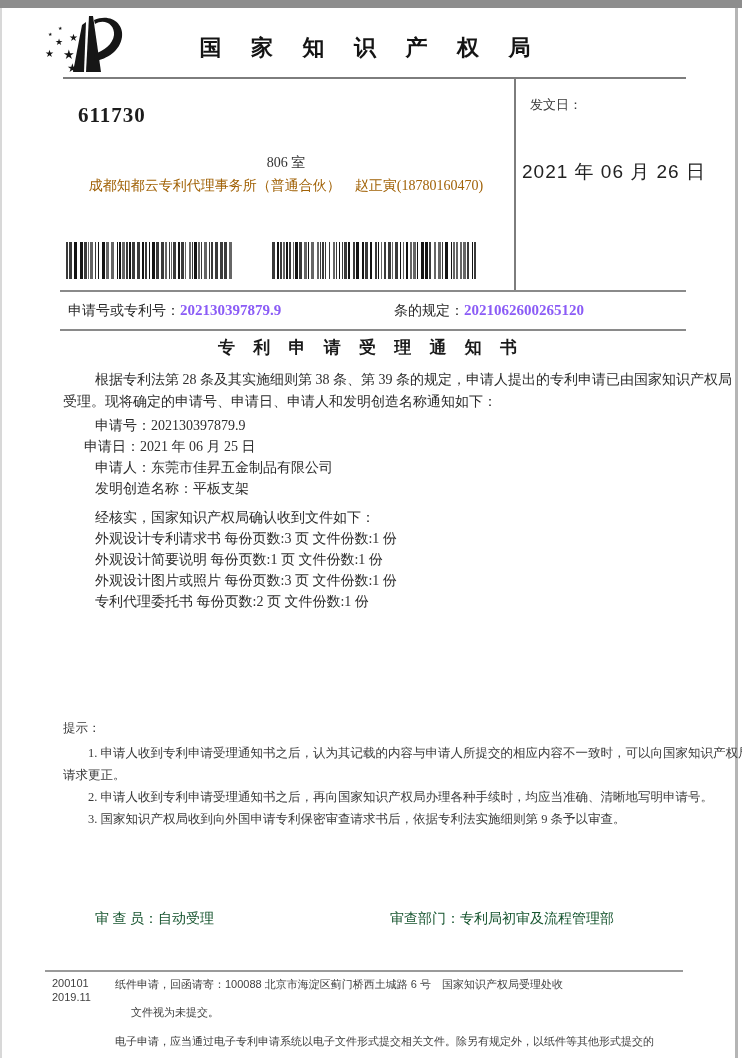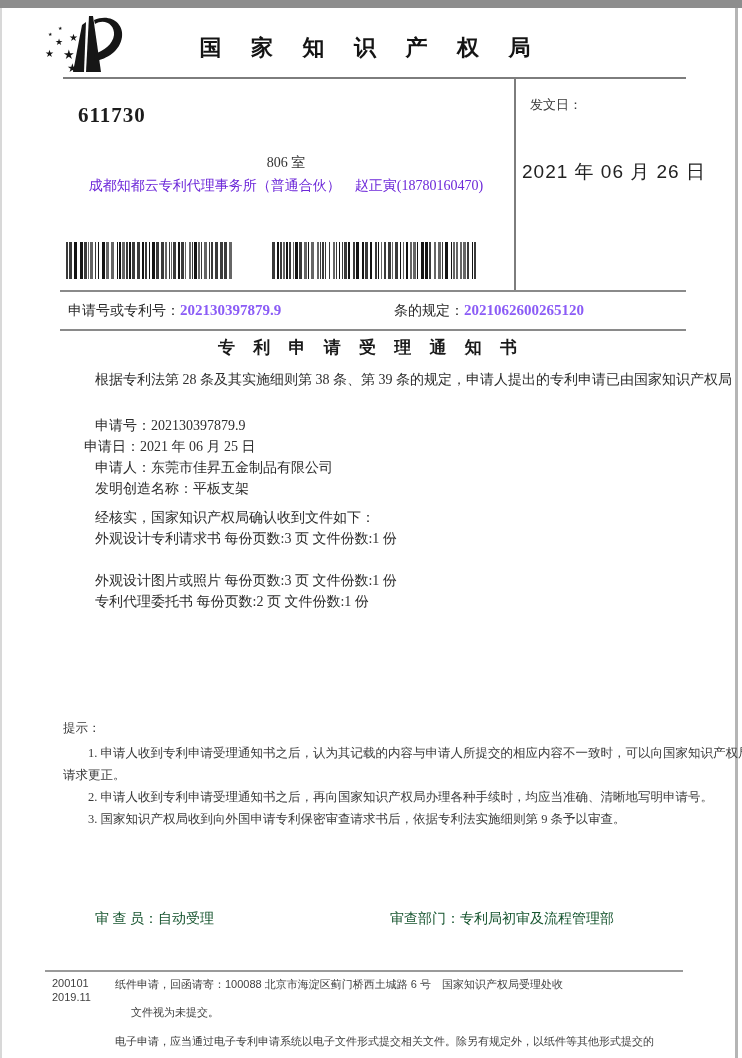--- a/index.html
+++ b/index.html
@@ -20,21 +20,21 @@
   
   #logo{left:36px;top:12px;width:92px;height:70px;}
   #logo .star{position:absolute;color:#161616;line-height:1;font-family:"DejaVu Sans",sans-serif;}
   
   #org-name{left:0;top:33px;width:742px;text-align:center;font-size:22px;font-weight:600;
             letter-spacing:12px;color:#141414;}
   
   #postal-code{left:78px;top:103px;font-size:21px;font-weight:700;letter-spacing:1px;color:#1c1c1c;}
   #addr1{left:60px;top:131px;width:452px;text-align:center;font-size:14px;color:#333;}
   #addr2{left:60px;top:154px;width:452px;text-align:center;font-size:14px;color:#333;}
-  #agency{left:60px;top:177px;width:452px;text-align:center;font-size:14px;color:#6d28d9;}
+  #agency{left:60px;top:177px;width:452px;text-align:center;font-size:14px;color:#a16207;}
   
   #issue-date-label{left:530px;top:96px;font-size:13px;color:#3a3a3a;}
   #issue-date-value{left:522px;top:159px;font-size:19px;letter-spacing:1px;color:#222;
                     font-family:"Liberation Sans","DejaVu Sans",sans-serif;font-weight:500;}
   
   .barcode{position:absolute;top:242px;height:37px;}
   #barcode-1{left:66px;width:172px;}
   #barcode-2{left:272px;width:206px;}
   .barcode i{position:absolute;top:0;bottom:0;}
   
@@ -220,26 +220,28 @@
   <div class="abs" id="app-no-row">
     <span class="ref-label">申请号或专利号：</span><span class="ref-value">202130397879.9</span>
   </div>
   <div class="abs" id="serial-row">
     <span class="ref-label">条的规定：</span><span class="ref-value">2021062600265120</span>
   </div>
   <div class="abs rule" id="ref-rule-bottom"></div>
 
   <div class="abs" id="notice-title">专 利 申 请 受 理 通 知 书</div>
   <div class="abs body-line" id="intro-1">根据专利法第 28 条及其实施细则第 38 条、第 39 条的规定，申请人提出的专利申请已由国家知识产权局</div>
+  <div class="abs body-line" id="intro-2">受理。现将确定的申请号、申请日、申请人和发明创造名称通知如下：</div>
   <div class="abs body-line" id="field-1">申请号：202130397879.9</div>
   <div class="abs body-line" id="field-2">申请日：2021 年 06 月 25 日</div>
   <div class="abs body-line" id="field-3">申请人：东莞市佳昇五金制品有限公司</div>
   <div class="abs body-line" id="field-4">发明创造名称：平板支架</div>
   <div class="abs body-line" id="receipt-header">经核实，国家知识产权局确认收到文件如下：</div>
   <div class="abs body-line" id="doc-1">外观设计专利请求书 每份页数:3 页  文件份数:1 份</div>
+  <div class="abs body-line" id="doc-2">外观设计简要说明 每份页数:1 页  文件份数:1 份</div>
   <div class="abs body-line" id="doc-3">外观设计图片或照片 每份页数:3 页  文件份数:1 份</div>
   <div class="abs body-line" id="doc-4">专利代理委托书 每份页数:2 页  文件份数:1 份</div>
 
   <div class="abs tip-line" id="tips-header">提示：</div>
   <div class="abs tip-line" id="tip-1">1. 申请人收到专利申请受理通知书之后，认为其记载的内容与申请人所提交的相应内容不一致时，可以向国家知识产权局</div>
   <div class="abs tip-line" id="tip-2">请求更正。</div>
   <div class="abs tip-line" id="tip-3">2. 申请人收到专利申请受理通知书之后，再向国家知识产权局办理各种手续时，均应当准确、清晰地写明申请号。</div>
   <div class="abs tip-line" id="tip-4">3. 国家知识产权局收到向外国申请专利保密审查请求书后，依据专利法实施细则第 9 条予以审查。</div>
 
   <div class="abs sign" id="examiner">

